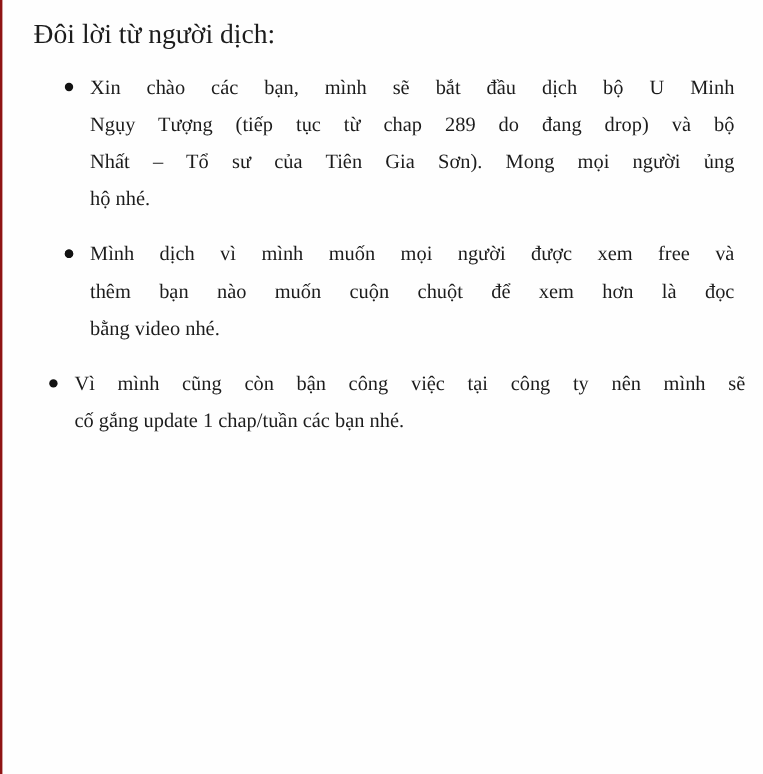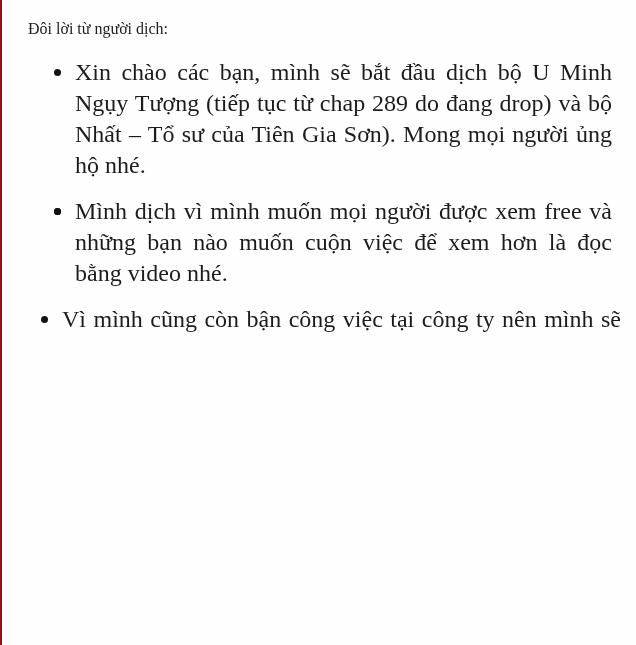--- a/index.html
+++ b/index.html
@@ -24,34 +24,34 @@
     position: absolute;
     left: 0;
     top: 0;
     width: 2px;
     height: 645px;
     background: #8f1414;
   }
   .heading {
     margin: 0;
     padding: 14px 0 0 28px;
-    font-size: 16px;
+    font-size: 23px;
     font-weight: normal;
     line-height: 30px;
     white-space: nowrap;
   }
   ul.notes {
     list-style: none;
     margin: 13px 24px 0 75px;
     padding: 0;
   }
   li.note {
     position: relative;
     margin-bottom: 15px;
-    font-size: 24px;
+    font-size: 17px;
     line-height: 31px;
   }
   li.note:last-child {
     margin-left: -13px;
     margin-right: -9px;
     font-family: Liberation Serif, serif;
   }
   .bullet {
     position: absolute;
     left: -21px;
@@ -82,21 +82,22 @@
         <div class="line">Ngụy Tượng (tiếp tục từ chap 289 do đang drop) và bộ</div>
         <div class="line">Nhất – Tổ sư của Tiên Gia Sơn). Mong mọi người ủng</div>
         <div class="line last">hộ nhé.</div>
       </li>
       <li class="note">
         <span class="bullet"></span>
       </li>
       <li class="note">
         <span class="bullet"></span>
         <div class="line">Mình dịch vì mình muốn mọi người được xem free và</div>
-        <div class="line">những bạn nào muốn cuộn việc để xem hơn là đọc</div>
+        <div class="line">thêm bạn nào muốn cuộn chuột để xem hơn là đọc</div>
         <div class="line last">bằng video nhé.</div>
       </li>
       <li class="note">
         <span class="bullet"></span>
         <div class="line">Vì mình cũng còn bận công việc tại công ty nên mình sẽ</div>
+        <div class="line last">cố gắng update 1 chap/tuần các bạn nhé.</div>
       </li>
     </ul>
 </div>
 
 </body></html>

